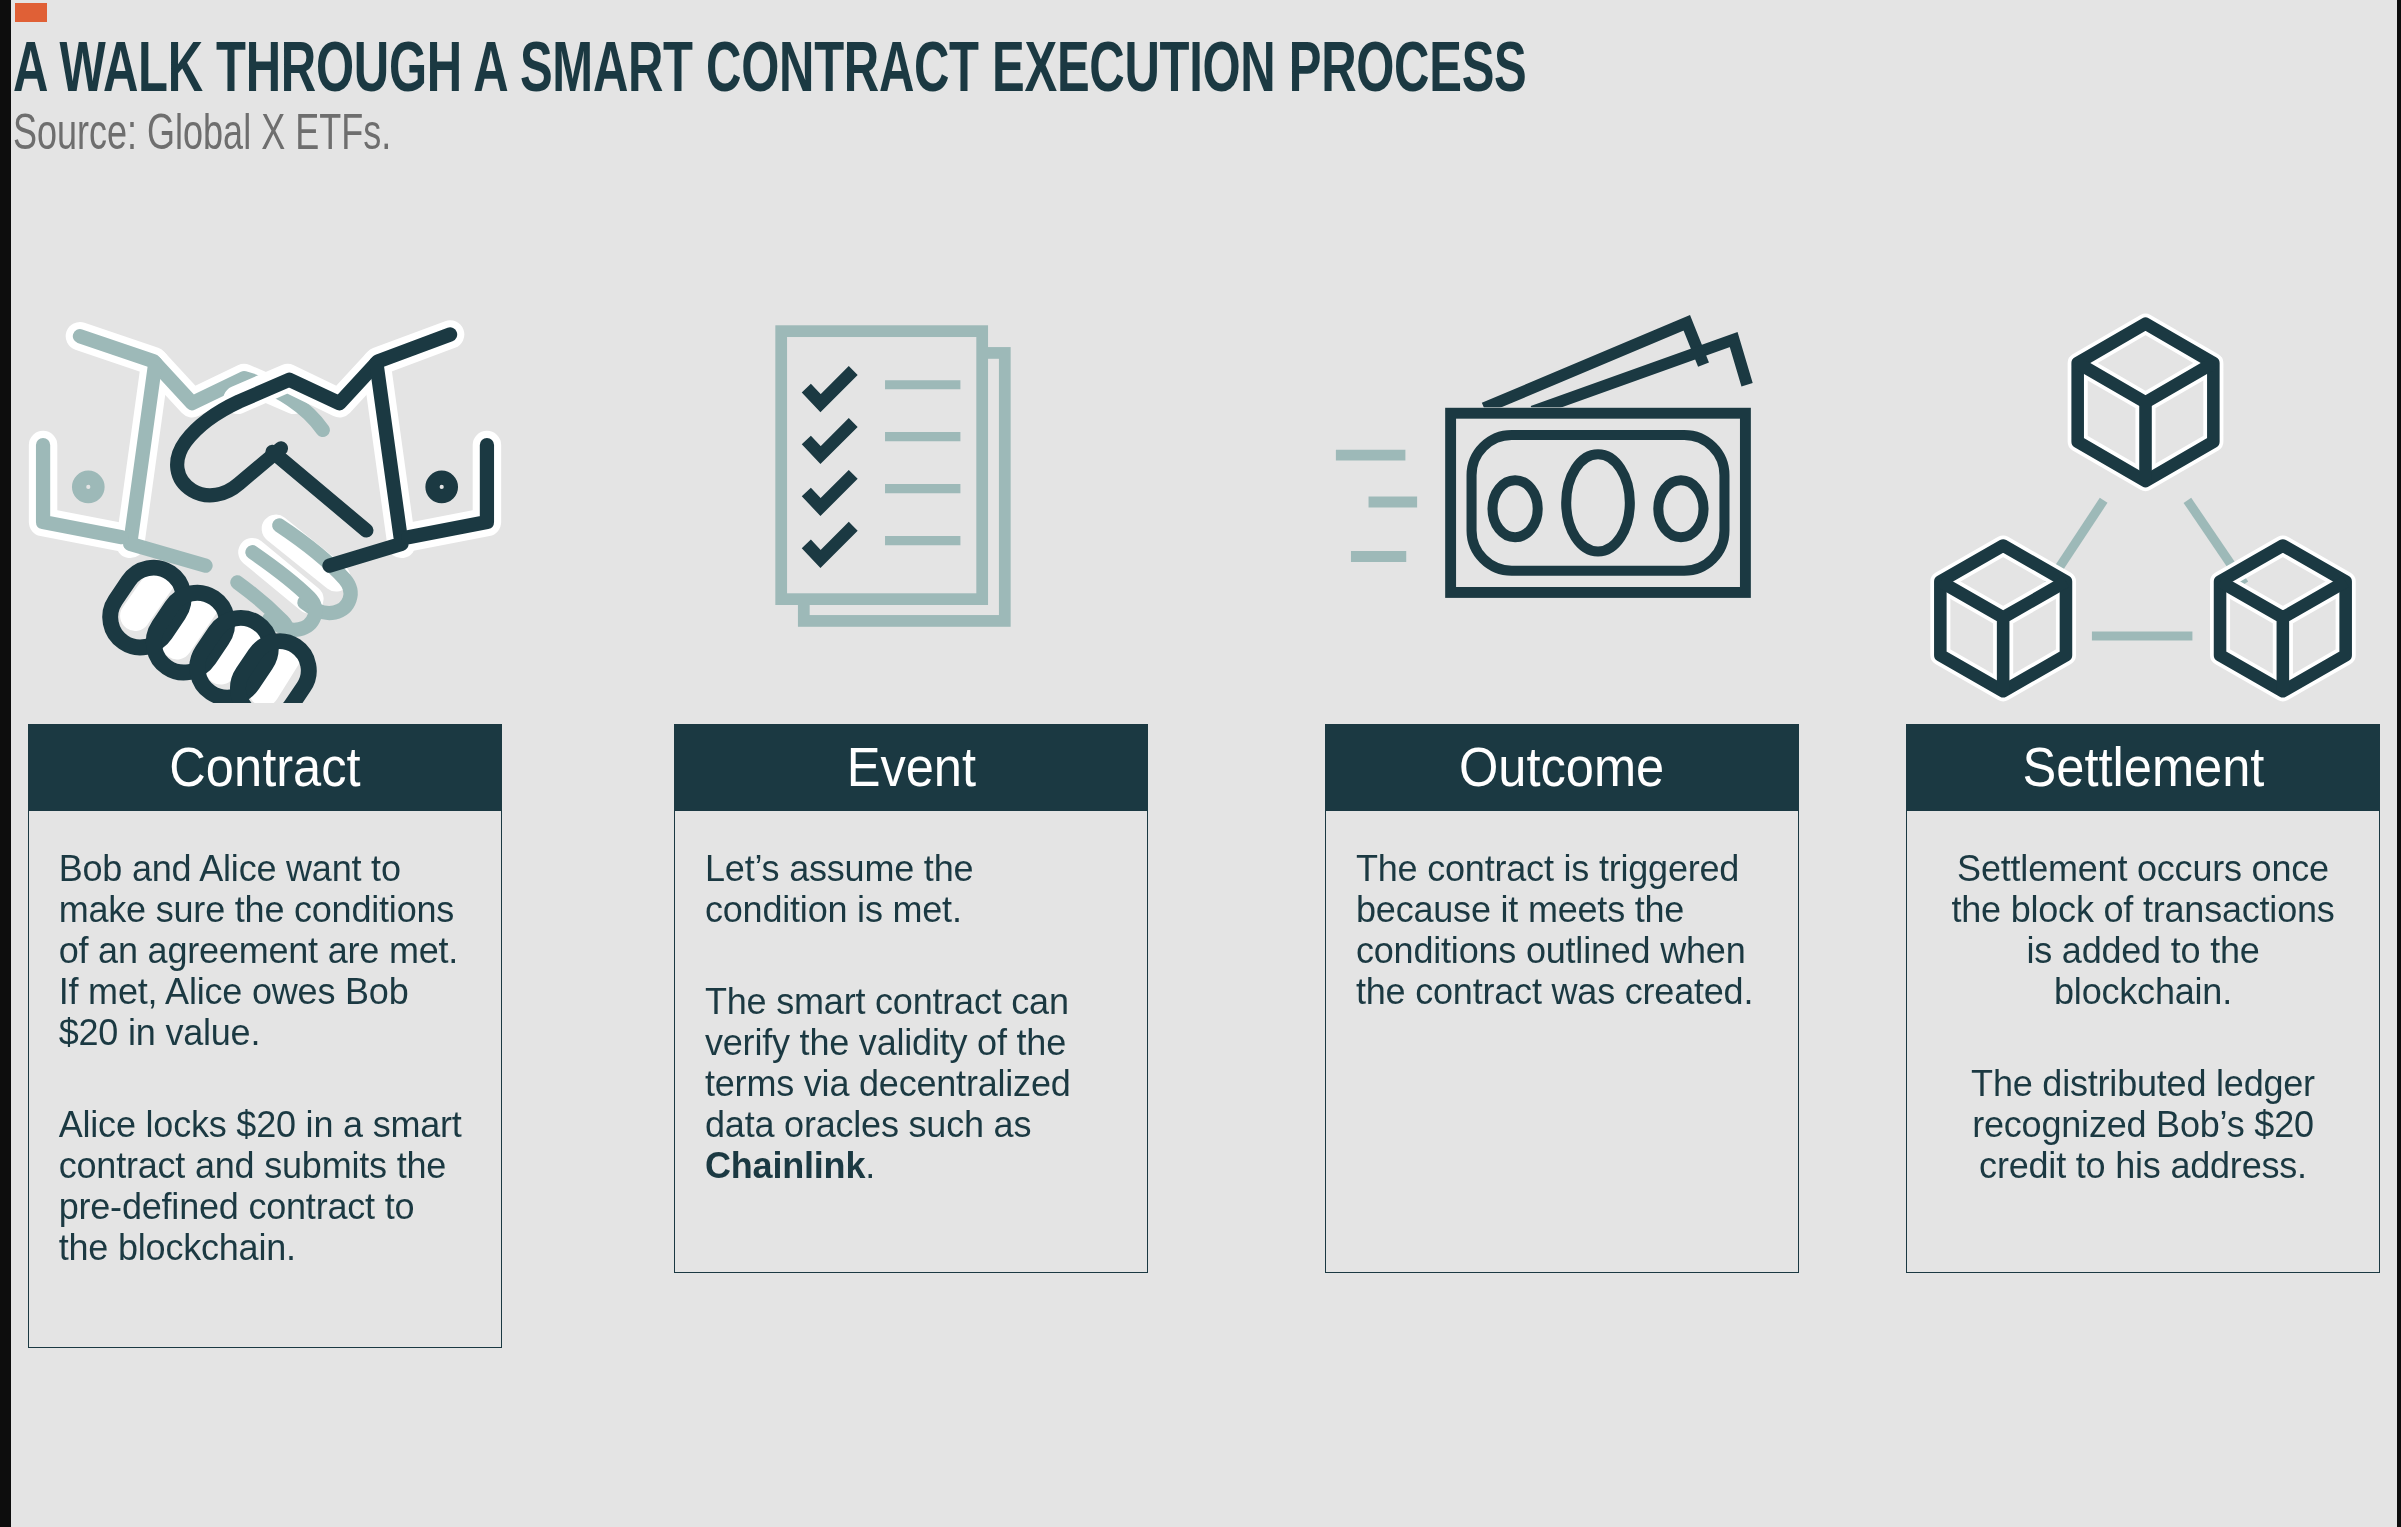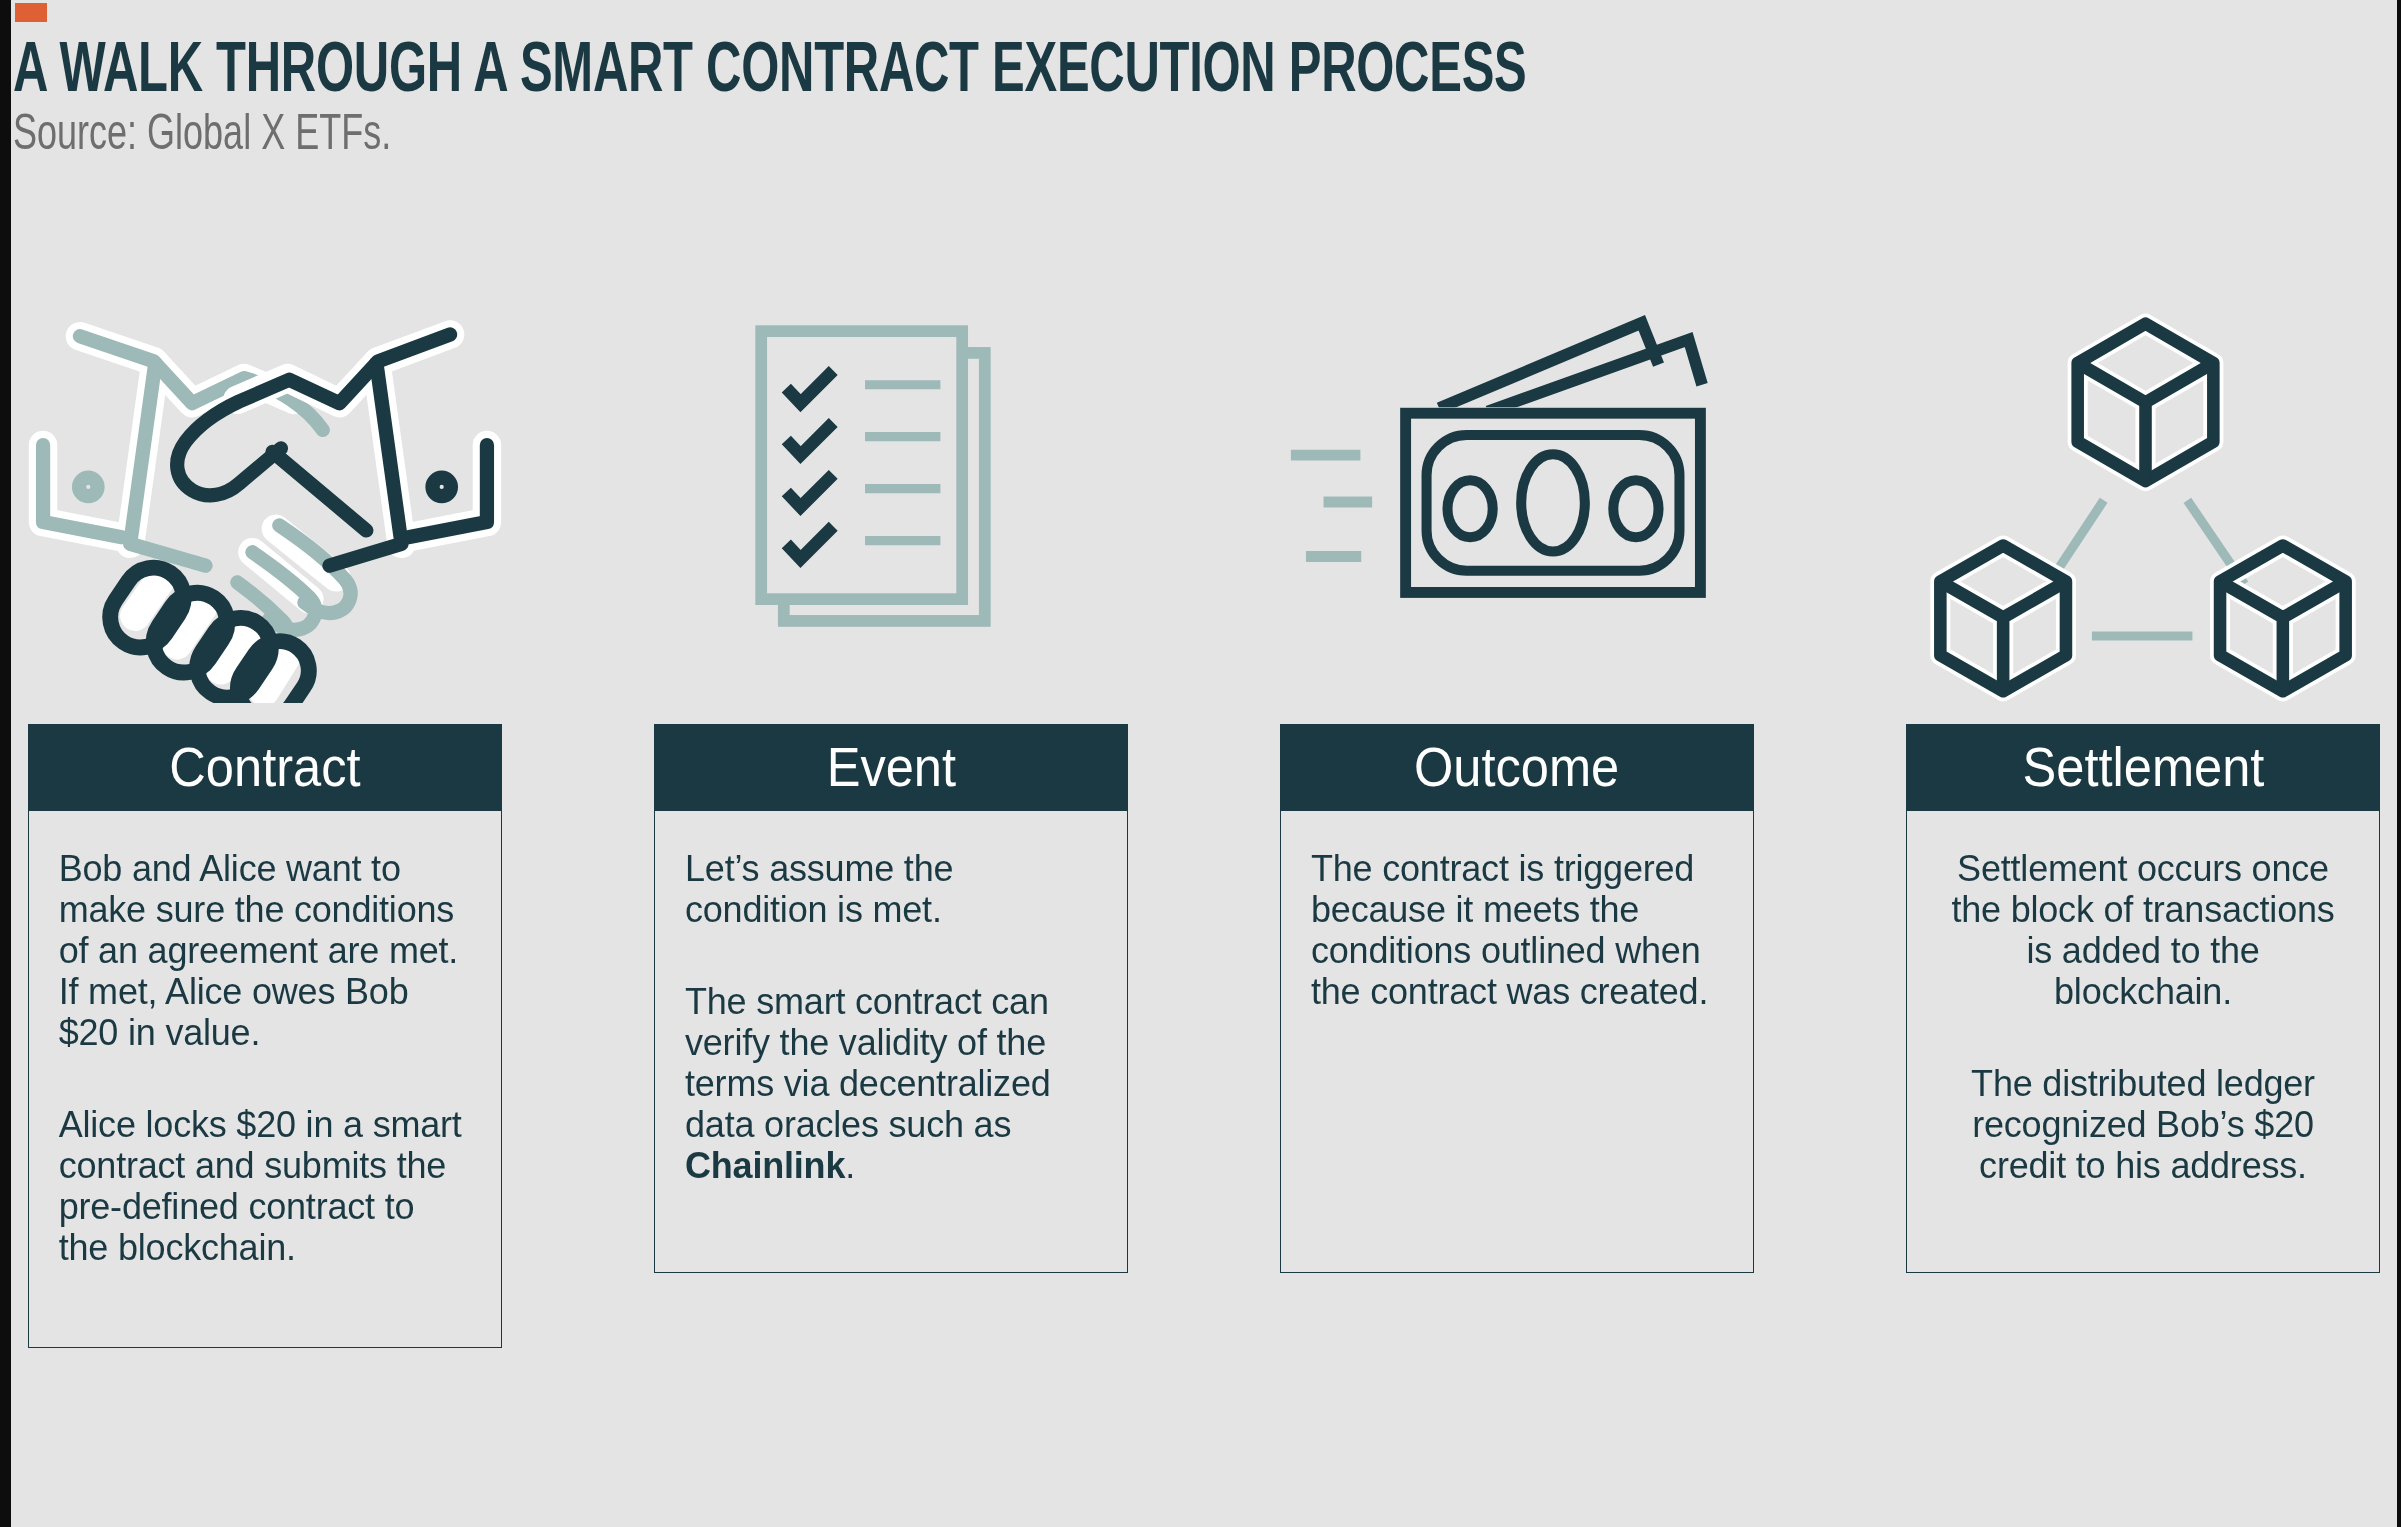--- a/index.html
+++ b/index.html
@@ -67,22 +67,22 @@
     white-space: nowrap;
   }
 
   
   .column {
     position: absolute;
     top: 301px;
     width: 474px;
   }
   #col-0 { left: 16.7px;   }
-  #col-1 { left: 643px;  }
-  #col-2 { left: 1269px; }
+  #col-1 { left: 663px;  }
+  #col-2 { left: 1314px; }
   #col-3 { left: 1895px; text-align: center; }
 
   
   .icon-wrap {
     position: relative;
     width: 474px;
     height: 402px;
   }
   .icon-wrap svg { display: block; }
 

